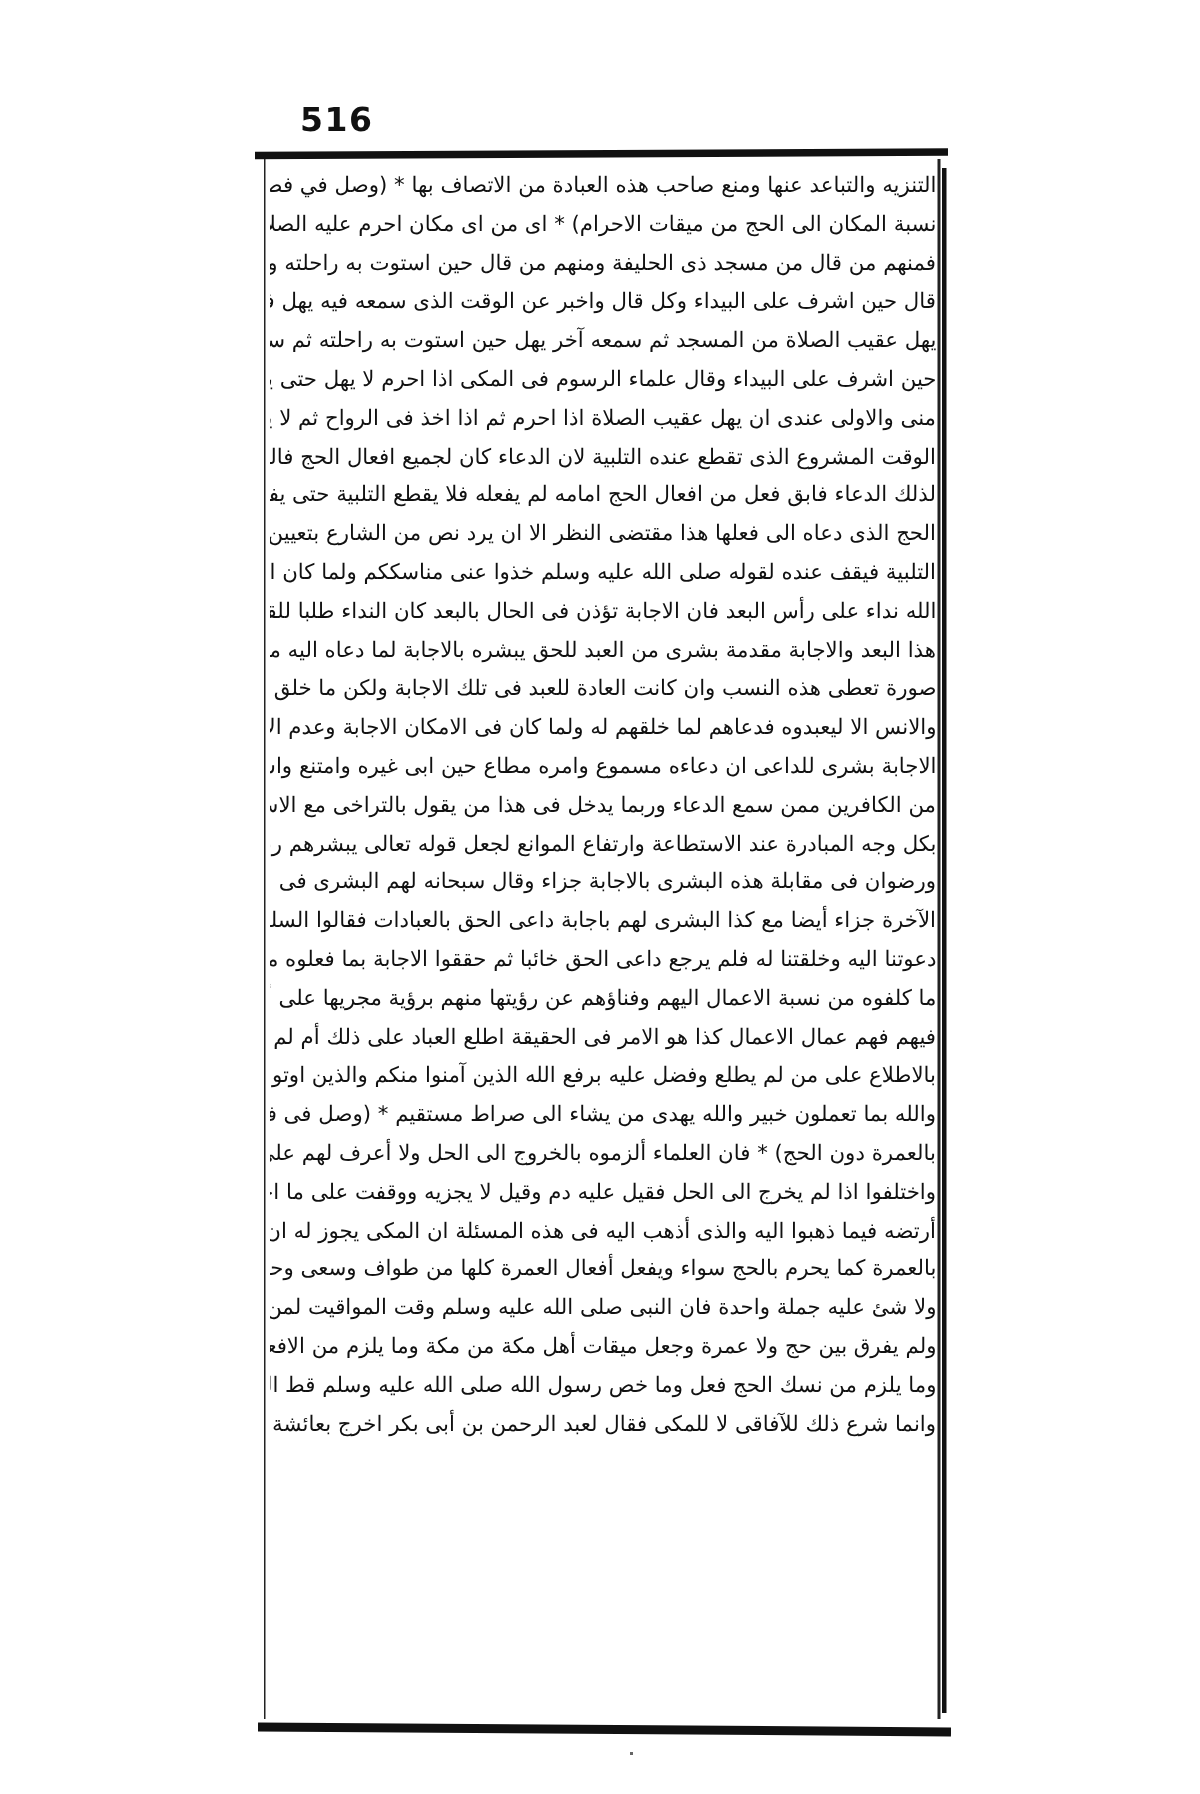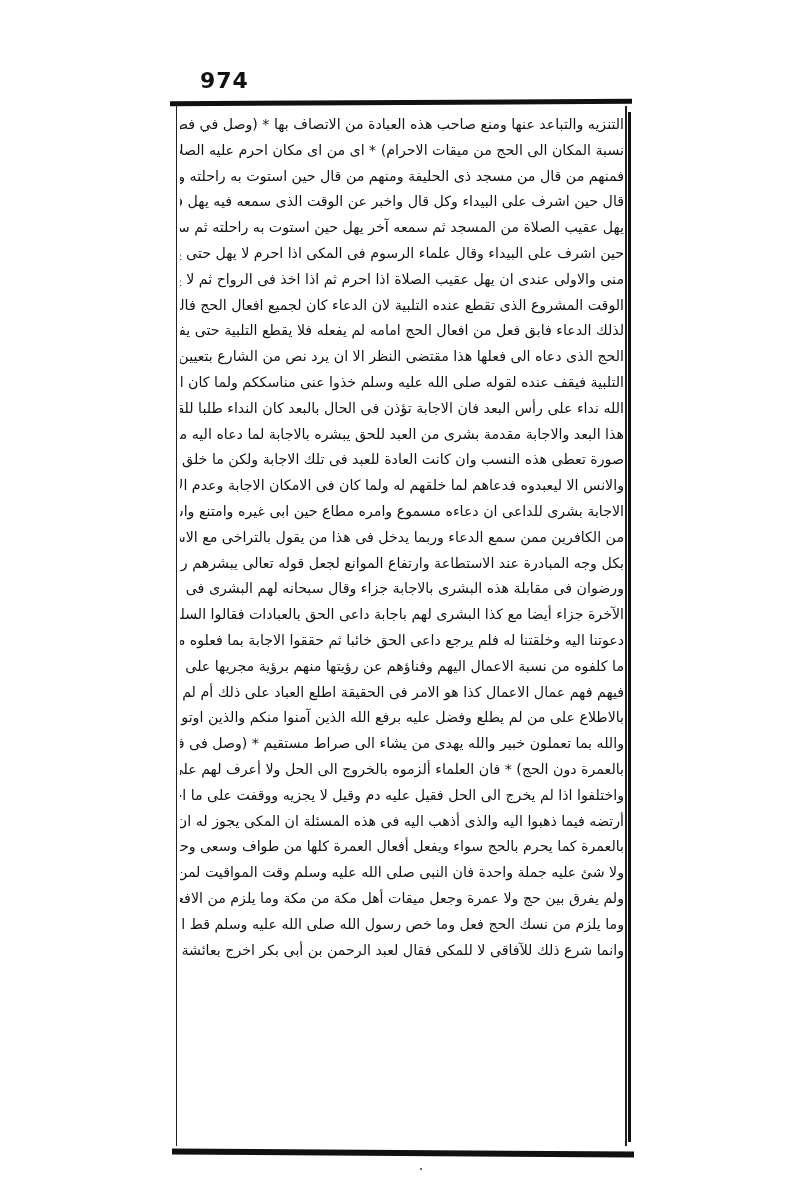--- a/index.html
+++ b/index.html
@@ -9,21 +9,21 @@
   .frame { position: absolute; left: 176px; top: 106px; width: 448px; height: 1040px; border-left: 1px solid #222; border-right: 2px solid #222; }
   .frame-right-thick { position: absolute; left: 628px; top: 112px; width: 3px; height: 1030px; background: #111; }
   .bottom-rule { position: absolute; left: 172px; top: 1150px; width: 462px; height: 6px; background: #111; transform: rotate(0.4deg); }
   .text-block { position: absolute; left: 180px; top: 112px; width: 444px; direction: rtl; text-align: justify; }
   .line { height: 25.8px; line-height: 25.8px; font-size: 14.2px; white-space: nowrap; overflow: hidden; text-align-last: justify; font-family: "DejaVu Sans", sans-serif; }
   .bottom-dot { position: absolute; left: 420px; top: 1168px; width: 2px; height: 2px; background: #666; }
 </style>
 </head>
 <body>
 
-<div class="page-number">974</div>
+<div class="page-number">516</div>
 <div class="top-rule"></div>
 <div class="frame"></div>
 <div class="frame-right-thick"></div>
 
 <div class="text-block">
   <div class="line">التنزيه والتباعد عنها ومنع صاحب هذه العبادة من الاتصاف بها * (وصل في فصل في</div>
   <div class="line">نسبة المكان الى الحج من ميقات الاحرام) * اى من اى مكان احرم عليه الصلاة والسلام</div>
   <div class="line">فمنهم من قال من مسجد ذى الحليفة ومنهم من قال حين استوت به راحلته ومنهم من</div>
   <div class="line">قال حين اشرف على البيداء وكل قال واخبر عن الوقت الذى سمعه فيه يهل فمنهم من سمعه</div>
   <div class="line">يهل عقيب الصلاة من المسجد ثم سمعه آخر يهل حين استوت به راحلته ثم سمعه آخر يهل</div>

